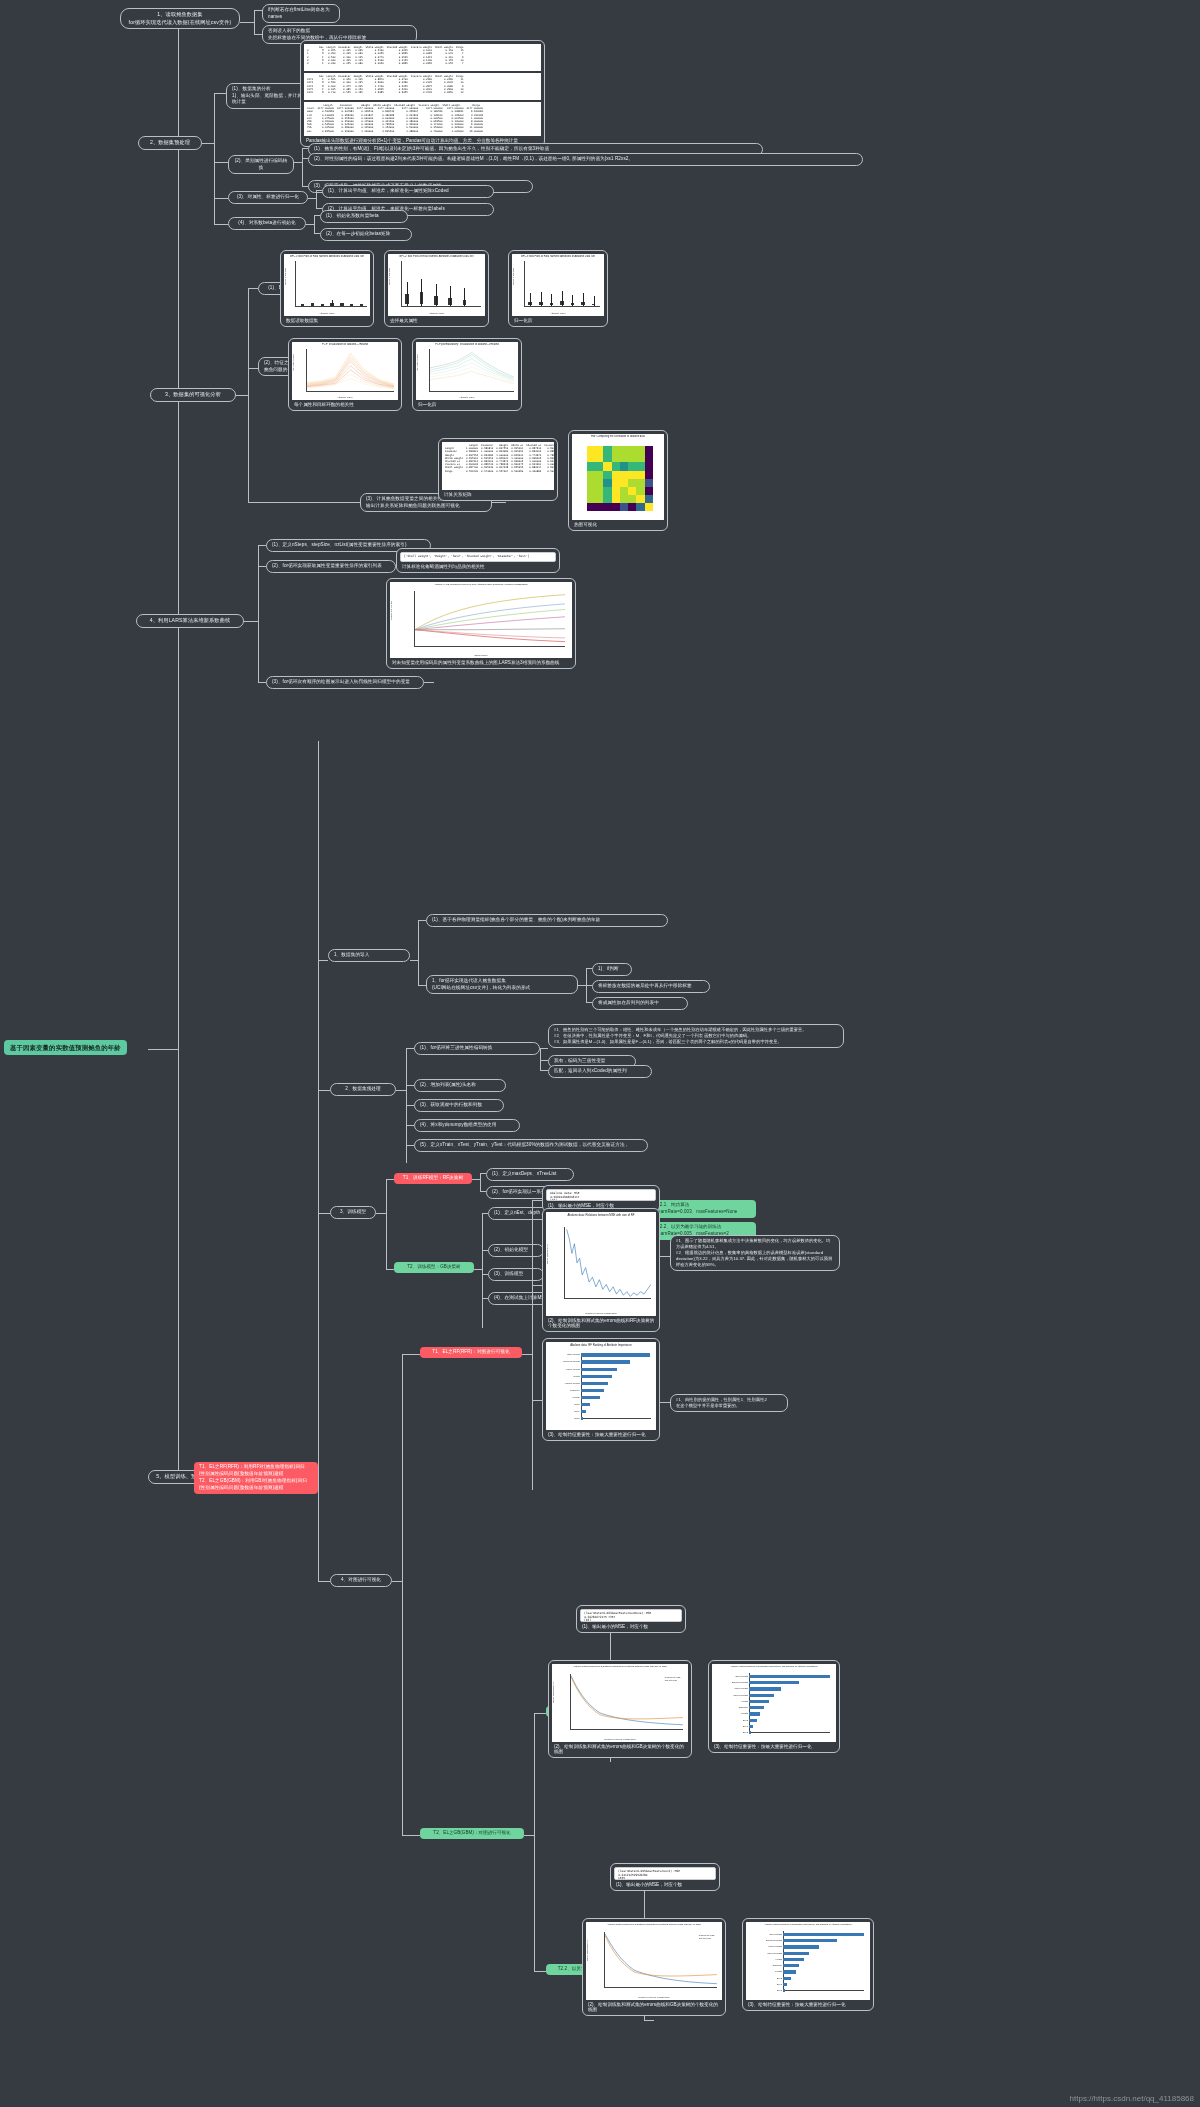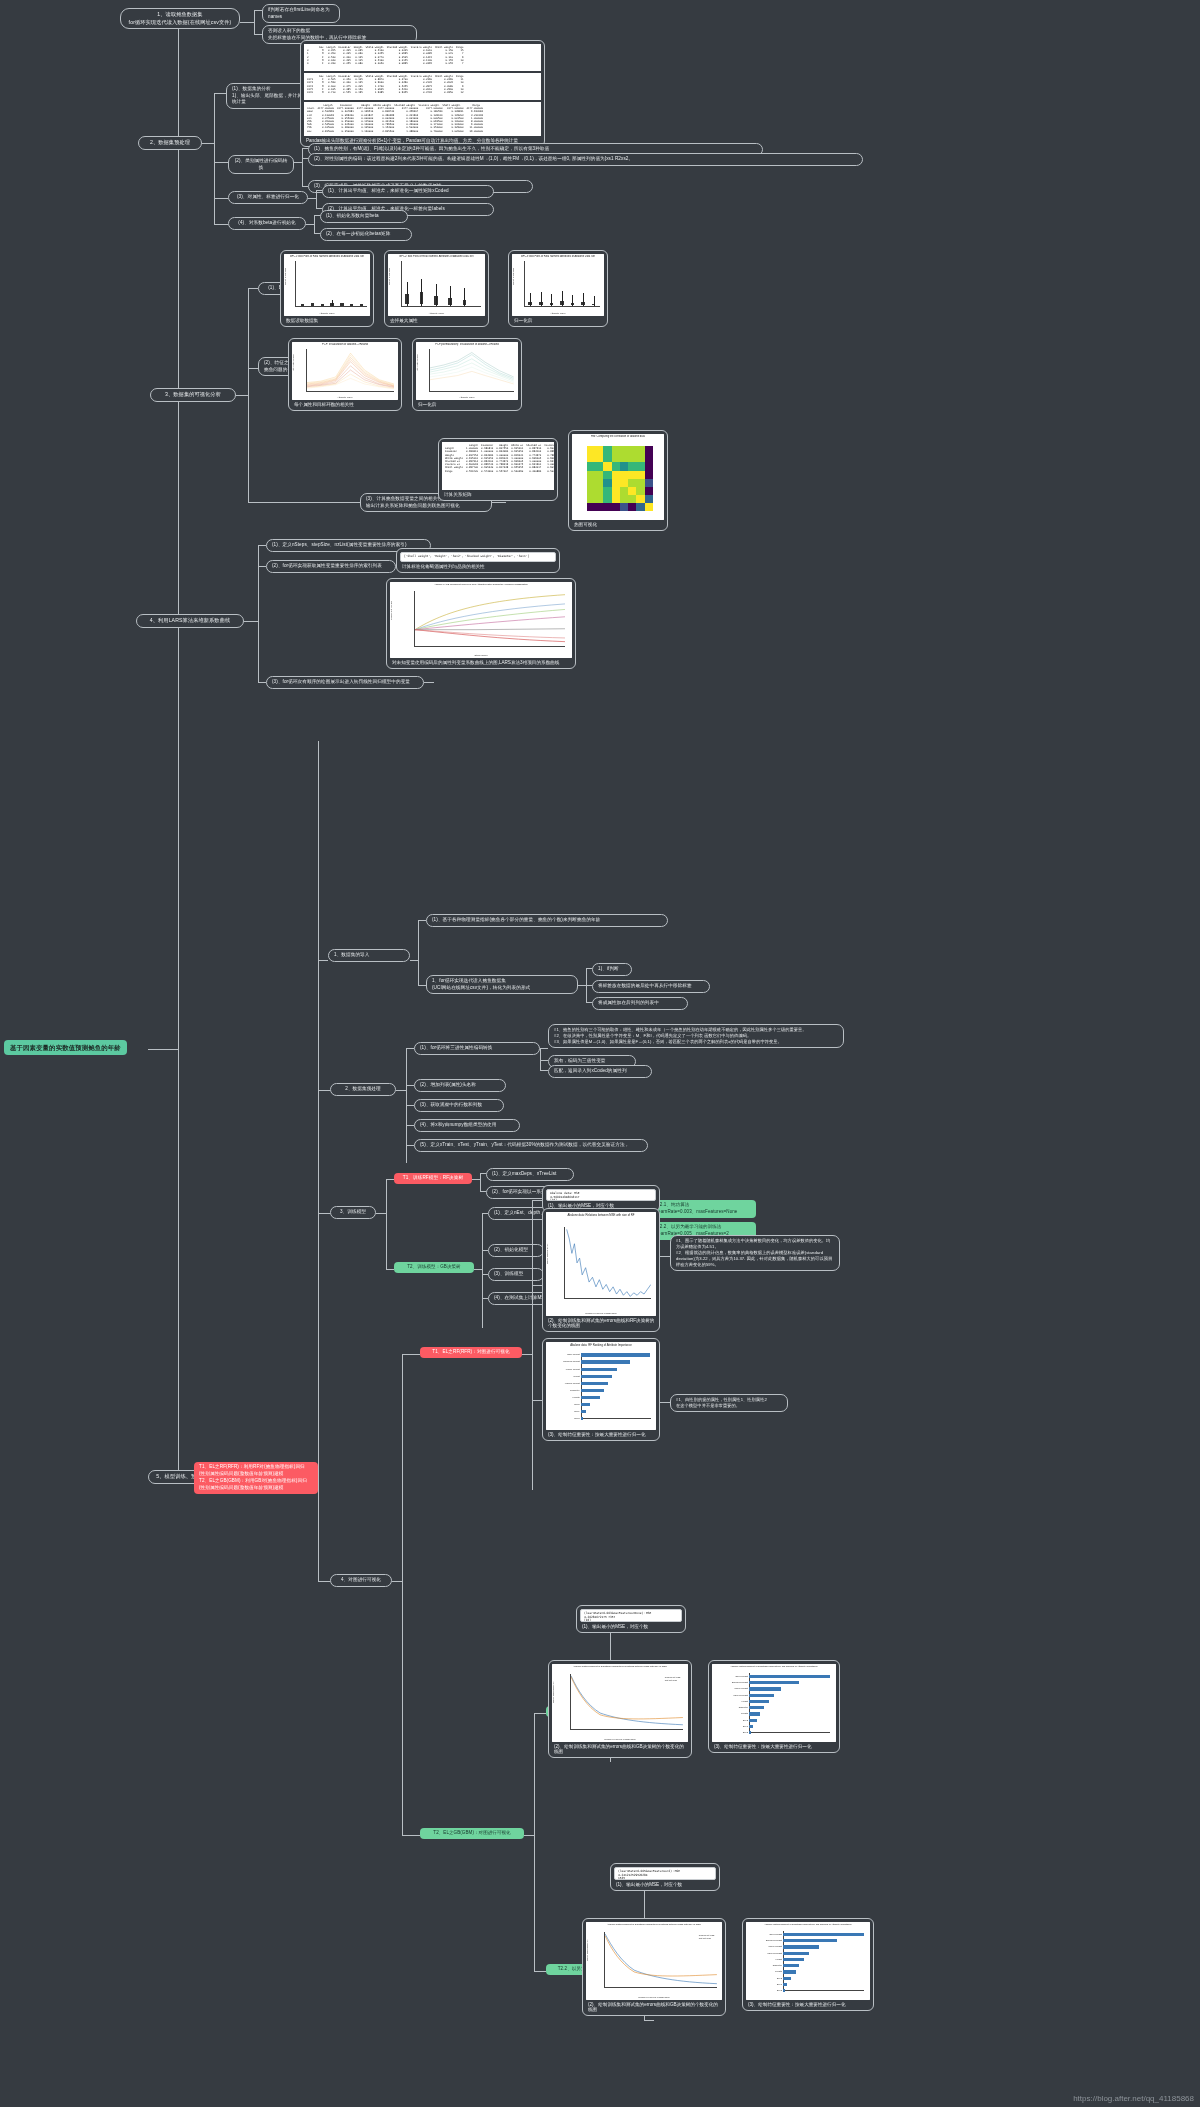--- a/index.html
+++ b/index.html
@@ -798,14 +798,14 @@
         <div class="barrow" style="top:70%;left:30%;width:6.5%;"></div>
         <div class="barlbl" style="top:78%;right:71%">Sex1</div>
         <div class="barrow" style="top:78%;left:30%;width:3%;"></div>
         <div class="barlbl" style="top:86%;right:71%">Sex3</div>
         <div class="barrow" style="top:86%;left:30%;width:1.5%;"></div>
       </div>
     </div>
     <div class="cap">(3)、绘制特征重要性：按最大重要性进行归一化</div>
   </div>
 
-  <div class="watermark">https://blog.after.net/qq_41185868</div>
+  <div class="watermark">https://https.csdn.net/qq_41185868</div>
 </div>
 
 </body></html>

